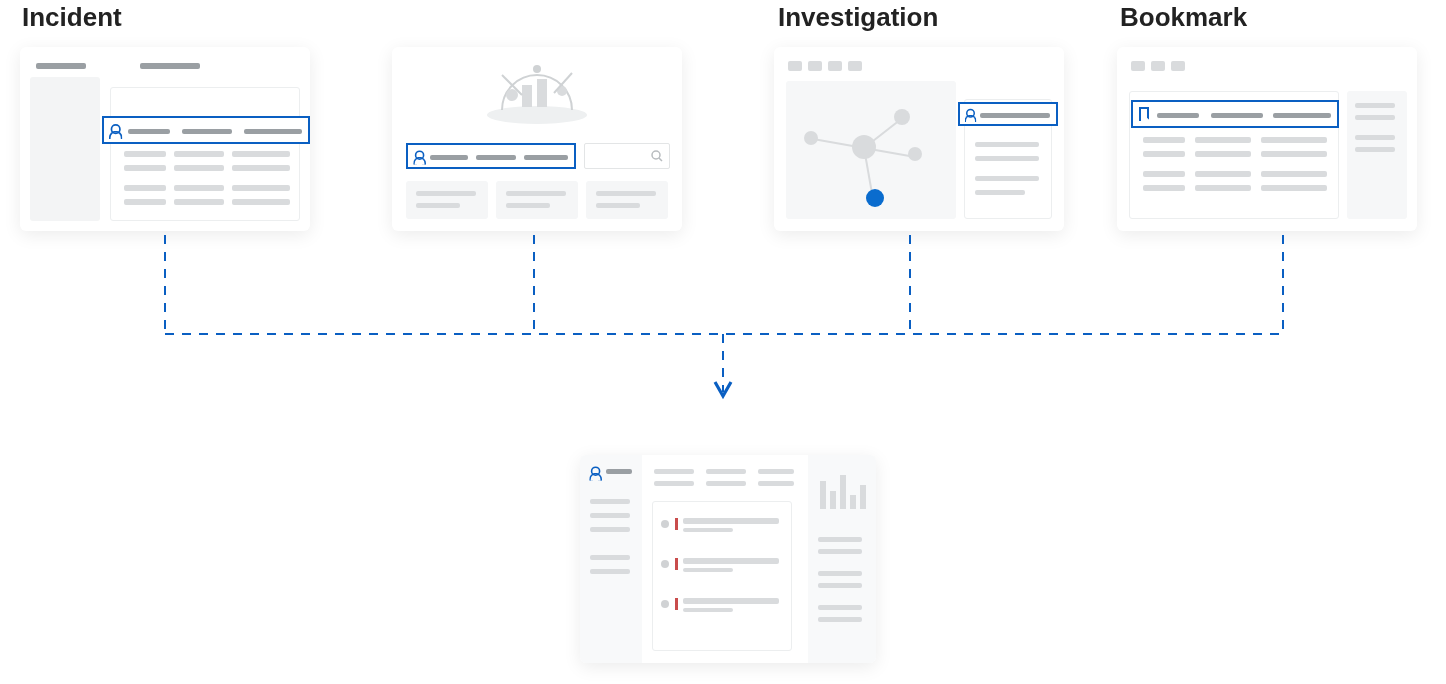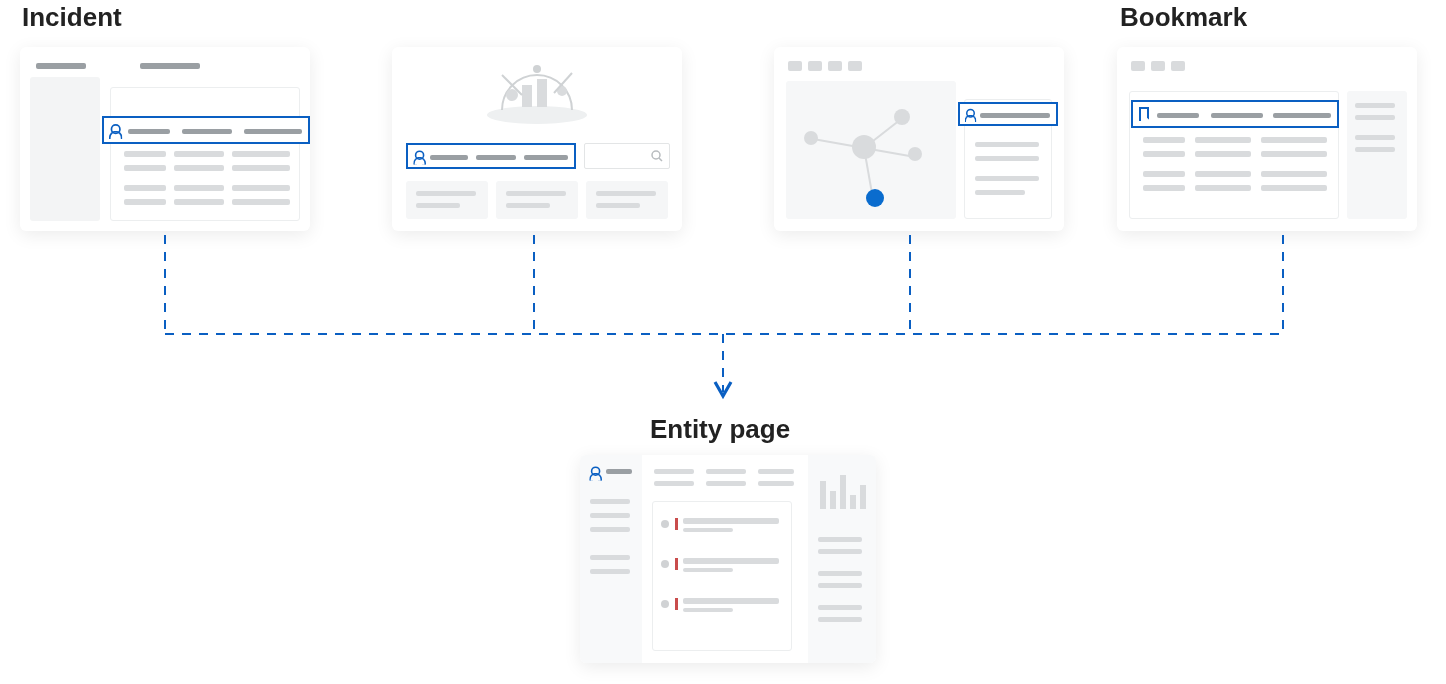--- a/index.html
+++ b/index.html
@@ -68,22 +68,22 @@
 
   .redtick { position:absolute; width:3px; height:12px; background:#c94d4d; }
   .dot { position:absolute; width:8px; height:8px; border-radius:50%; background:#d0d2d4; }
 </style>
 </head>
 <body>
 
 <div class="stage">
 
   <div class="source-label" style="left:22px; top:2px;">Incident</div>
+  <div class="source-label" style="left:778px; top:2px;">Investigation</div>
   <div class="source-label" style="left:1120px; top:2px;">Bookmark</div>
-  <div class="source-label" style="left:650px; top:414px;">Entity page</div>
 
   <div class="card" style="left:20px; top:47px; width:290px; height:184px;">
 
     <div class="bar-dk" style="position:absolute; left:16px; top:16px; width:50px; height:6px;"></div>
     <div class="bar-dk" style="position:absolute; left:120px; top:16px; width:60px; height:6px;"></div>
 
     <div style="position:absolute; left:10px; top:30px; width:70px; height:144px; background:#f3f4f5; border-radius:3px;"></div>
 
     <div style="position:absolute; left:90px; top:40px; width:190px; height:134px; border:1px solid #eceeef; border-radius:3px; background:#fff;">
       

